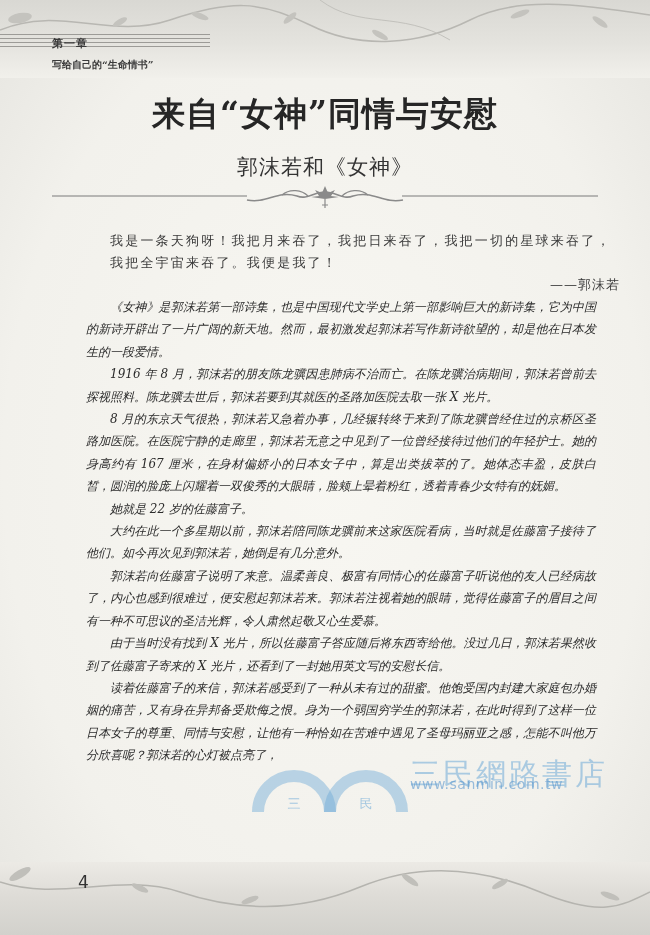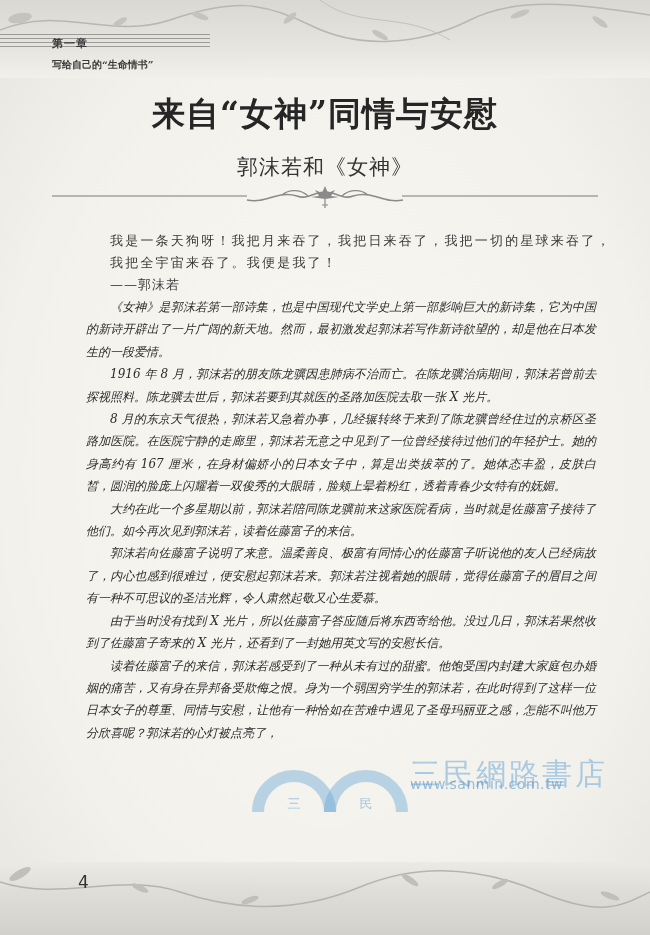--- a/index.html
+++ b/index.html
@@ -19,21 +19,21 @@
     .chapter-lines { position: absolute; left: 0; top: 34px; width: 210px; height: 18px; }
     .chapter-lines div { height: 1px; background: #9c9b97; margin-bottom: 3px; }
     .chapter-label { position: absolute; left: 52px; top: 36px; font-size: 11px; font-weight: bold; color: #3a3a3a; letter-spacing: 1px; }
     .chapter-subtitle { position: absolute; left: 52px; top: 58px; font-size: 10px; font-weight: bold; color: #3a3a3a; }
     .title { position: absolute; left: 0; width: 650px; top: 92px; text-align: center;
       font-size: 33px; font-weight: bold; color: #262626; letter-spacing: 1px; }
     .subtitle { position: absolute; left: 0; width: 650px; top: 153px; text-align: center;
       font-family: "DejaVu Sans", sans-serif; font-size: 21px; color: #333; letter-spacing: 1px; }
     .ornament { position: absolute; left: 52px; top: 186px; width: 546px; height: 30px; }
     .epigraph { position: absolute; left: 86px; top: 230px; width: 510px; font-size: 13px; line-height: 22px; color: #3a3a3a; letter-spacing: 2.2px; margin-left: 24px; }
-    .epigraph .attr { text-align: left; letter-spacing: 1px; }
+    .epigraph .attr { text-align: right; letter-spacing: 1px; }
     .body-text { position: absolute; left: 86px; top: 296px; width: 510px; font-size: 12px; line-height: 22.4px; color: #2b2b2b; text-align: justify; font-style: italic; }
     .body-text p { margin: 0; text-indent: 2em; }
     .page-number { position: absolute; left: 78px; top: 872px; font-family: "DejaVu Sans", sans-serif; font-size: 17px; color: #333; }
     .watermark { position: absolute; left: 250px; top: 742px; width: 380px; height: 70px; pointer-events: none; }
     .wm-arcs { position: absolute; left: 0; top: 0; }
     .wm-name { position: absolute; left: 160px; top: 12px; font-family: "DejaVu Sans", sans-serif; font-size: 30px; color: rgba(110,170,215,0.55); letter-spacing: 3px; }
     .wm-url { position: absolute; left: 160px; top: 34px; font-family: "DejaVu Sans", sans-serif; font-size: 14px; color: rgba(90,150,205,0.6); letter-spacing: 0.5px; }
   </style>
 </head>
 <body>
@@ -76,21 +76,22 @@
 
   <div class="epigraph">
     <div>我是一条天狗呀！我把月来吞了，我把日来吞了，我把一切的星球来吞了，我把全宇宙来吞了。我便是我了！</div>
     <div class="attr">——郭沫若</div>
   </div>
 
   <div class="body-text">
     <p>《女神》是郭沫若第一部诗集，也是中国现代文学史上第一部影响巨大的新诗集，它为中国的新诗开辟出了一片广阔的新天地。然而，最初激发起郭沫若写作新诗欲望的，却是他在日本发生的一段爱情。</p>
     <p>1916 年 8 月，郭沫若的朋友陈龙骥因患肺病不治而亡。在陈龙骥治病期间，郭沫若曾前去探视照料。陈龙骥去世后，郭沫若要到其就医的圣路加医院去取一张 X 光片。</p>
     <p>8 月的东京天气很热，郭沫若又急着办事，几经辗转终于来到了陈龙骥曾经住过的京桥区圣路加医院。在医院宁静的走廊里，郭沫若无意之中见到了一位曾经接待过他们的年轻护士。她的身高约有 167 厘米，在身材偏娇小的日本女子中，算是出类拔萃的了。她体态丰盈，皮肤白皙，圆润的脸庞上闪耀着一双俊秀的大眼睛，脸颊上晕着粉红，透着青春少女特有的妩媚。</p>
-    <p>大约在此一个多星期以前，郭沫若陪同陈龙骥前来这家医院看病，当时就是佐藤富子接待了他们。如今再次见到郭沫若，读着佐藤富子的来信。</p>
+    <p>她就是 22 岁的佐藤富子。</p>
+    <p>大约在此一个多星期以前，郭沫若陪同陈龙骥前来这家医院看病，当时就是佐藤富子接待了他们。如今再次见到郭沫若，她倒是有几分意外。</p>
     <p>郭沫若向佐藤富子说明了来意。温柔善良、极富有同情心的佐藤富子听说他的友人已经病故了，内心也感到很难过，便安慰起郭沫若来。郭沫若注视着她的眼睛，觉得佐藤富子的眉目之间有一种不可思议的圣洁光辉，令人肃然起敬又心生爱慕。</p>
     <p>由于当时没有找到 X 光片，所以佐藤富子答应随后将东西寄给他。没过几日，郭沫若果然收到了佐藤富子寄来的 X 光片，还看到了一封她用英文写的安慰长信。</p>
     <p>读着佐藤富子的来信，郭沫若感受到了一种从未有过的甜蜜。他饱受国内封建大家庭包办婚姻的痛苦，又有身在异邦备受欺侮之恨。身为一个弱国穷学生的郭沫若，在此时得到了这样一位日本女子的尊重、同情与安慰，让他有一种恰如在苦难中遇见了圣母玛丽亚之感，怎能不叫他万分欣喜呢？郭沫若的心灯被点亮了，</p>
   </div>
 
   <div class="watermark">
     <svg class="wm-arcs" width="160" height="70">
       <path d="M8,70 A36,36 0 0 1 80,70" stroke="rgba(110,170,215,0.45)" stroke-width="12" fill="none"></path>
       <path d="M80,70 A36,36 0 0 1 152,70" stroke="rgba(110,170,215,0.45)" stroke-width="12" fill="none"></path>
       <text x="44" y="66" font-size="13" fill="rgba(110,170,215,0.6)" text-anchor="middle" font-family="DejaVu Sans, sans-serif">三</text>

